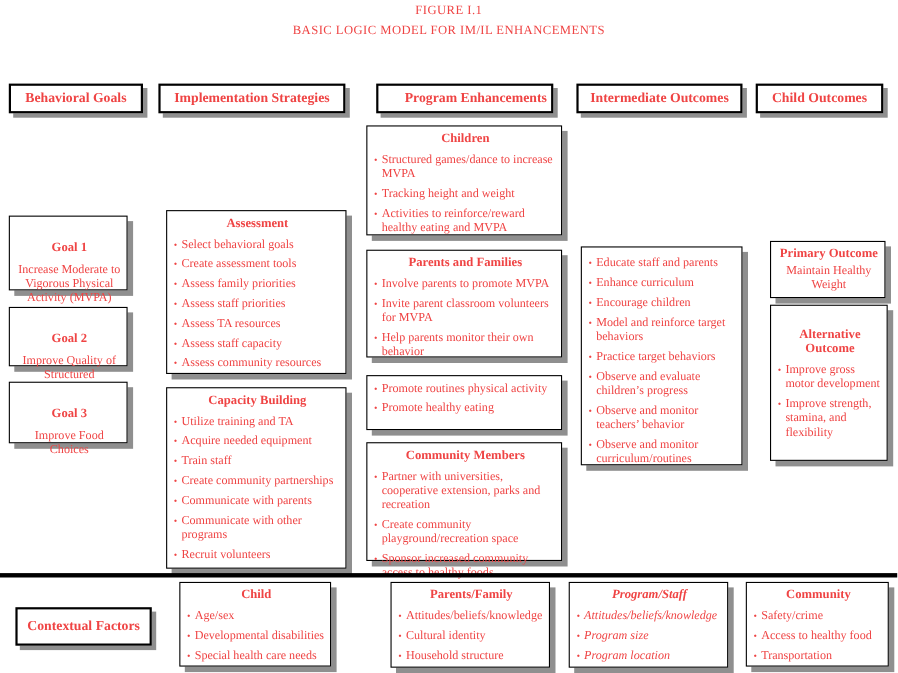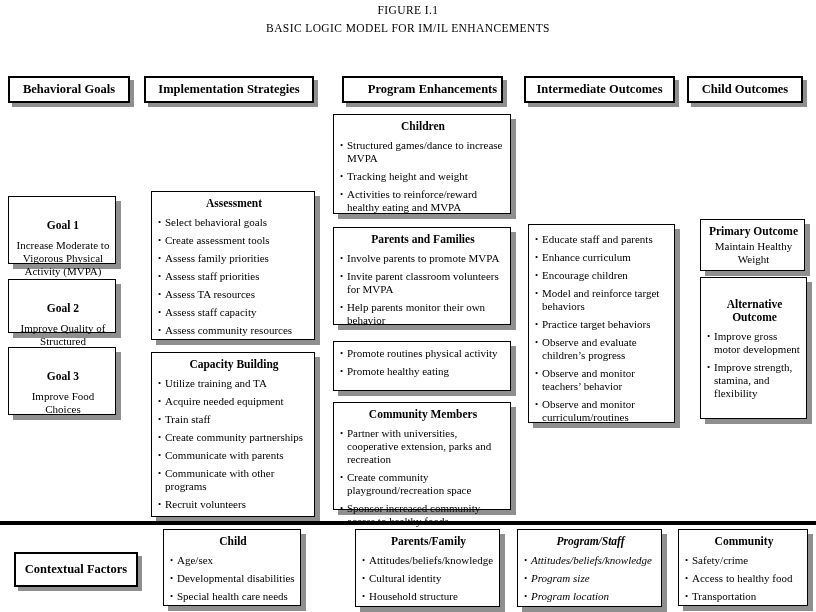--- a/index.html
+++ b/index.html
@@ -2,21 +2,21 @@
 <html><head>
 <meta charset="utf-8">
 <style>
   html, body { margin: 0; padding: 0; background: #fff; }
   .page {
     position: relative;
     width: 816px;
     height: 612px;
     background: #ffffff;
     font-family: "Liberation Serif", serif;
-    color: #000000;
+    color: #ef4444;
     overflow: hidden;
   }
   .fig-title {
     position: absolute;
     left: 0; width: 816px;
     text-align: center;
     font-size: 11.5px;
     letter-spacing: 0.4px;
   }
   .hdr {
@@ -97,21 +97,21 @@
     </div>
 
   <div class="box goal" style="left:8px; top:196px; width:108px; height:68px;">
     <div class="box-title">Goal 1</div>
     <div class="goal-text">Increase Moderate to Vigorous Physical Activity (MVPA)</div>
   </div>
   <div class="box goal" style="left:8px; top:279px; width:108px; height:54px;">
     <div class="box-title">Goal 2</div>
     <div class="goal-text">Improve Quality of Structured Movement</div>
   </div>
-  <div class="box goal" style="left:8px; top:347px; width:108px; height:68px;">
+  <div class="box goal" style="left:8px; top:347px; width:108px; height:56px;">
     <div class="box-title">Goal 3</div>
     <div class="goal-text">Improve Food Choices</div>
   </div>
 
   <div class="box" style="left:151px; top:191px; width:164px; height:149px;">
     <div class="box-title">Assessment</div>
     <div>
         <div class="bullet">
           <span class="dot">•</span>
           <span class="btxt">Select behavioral goals</span>

